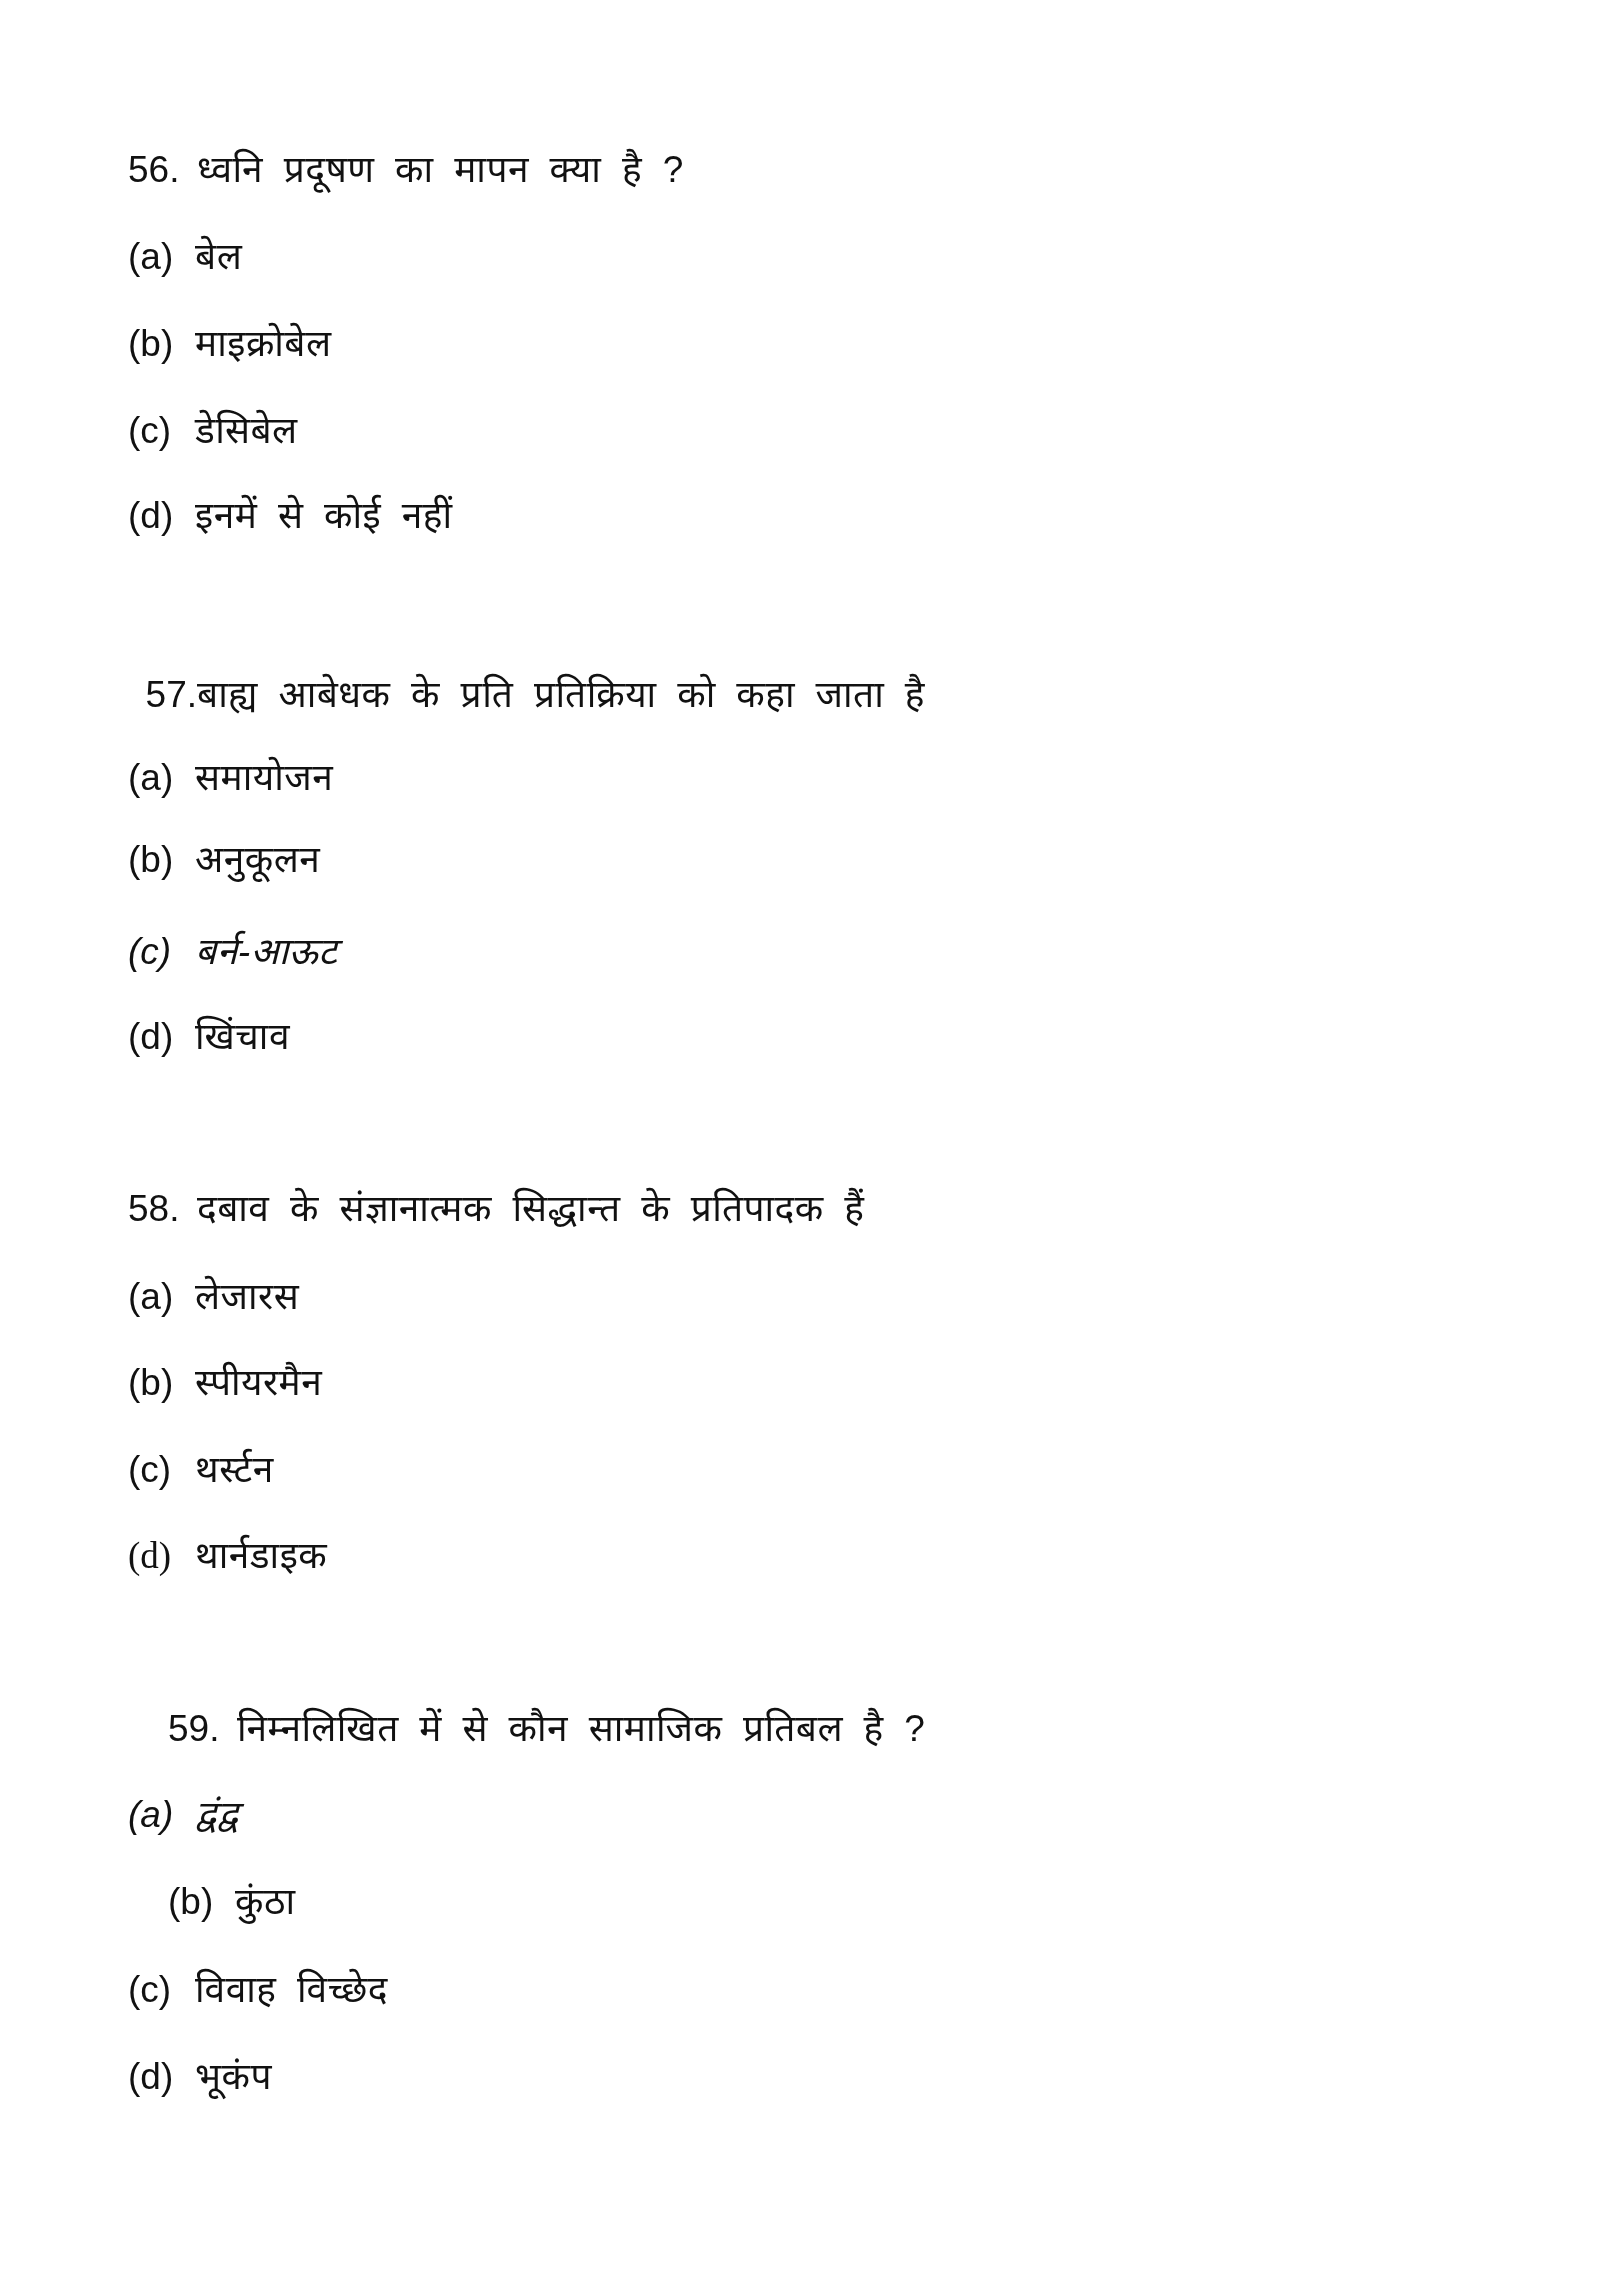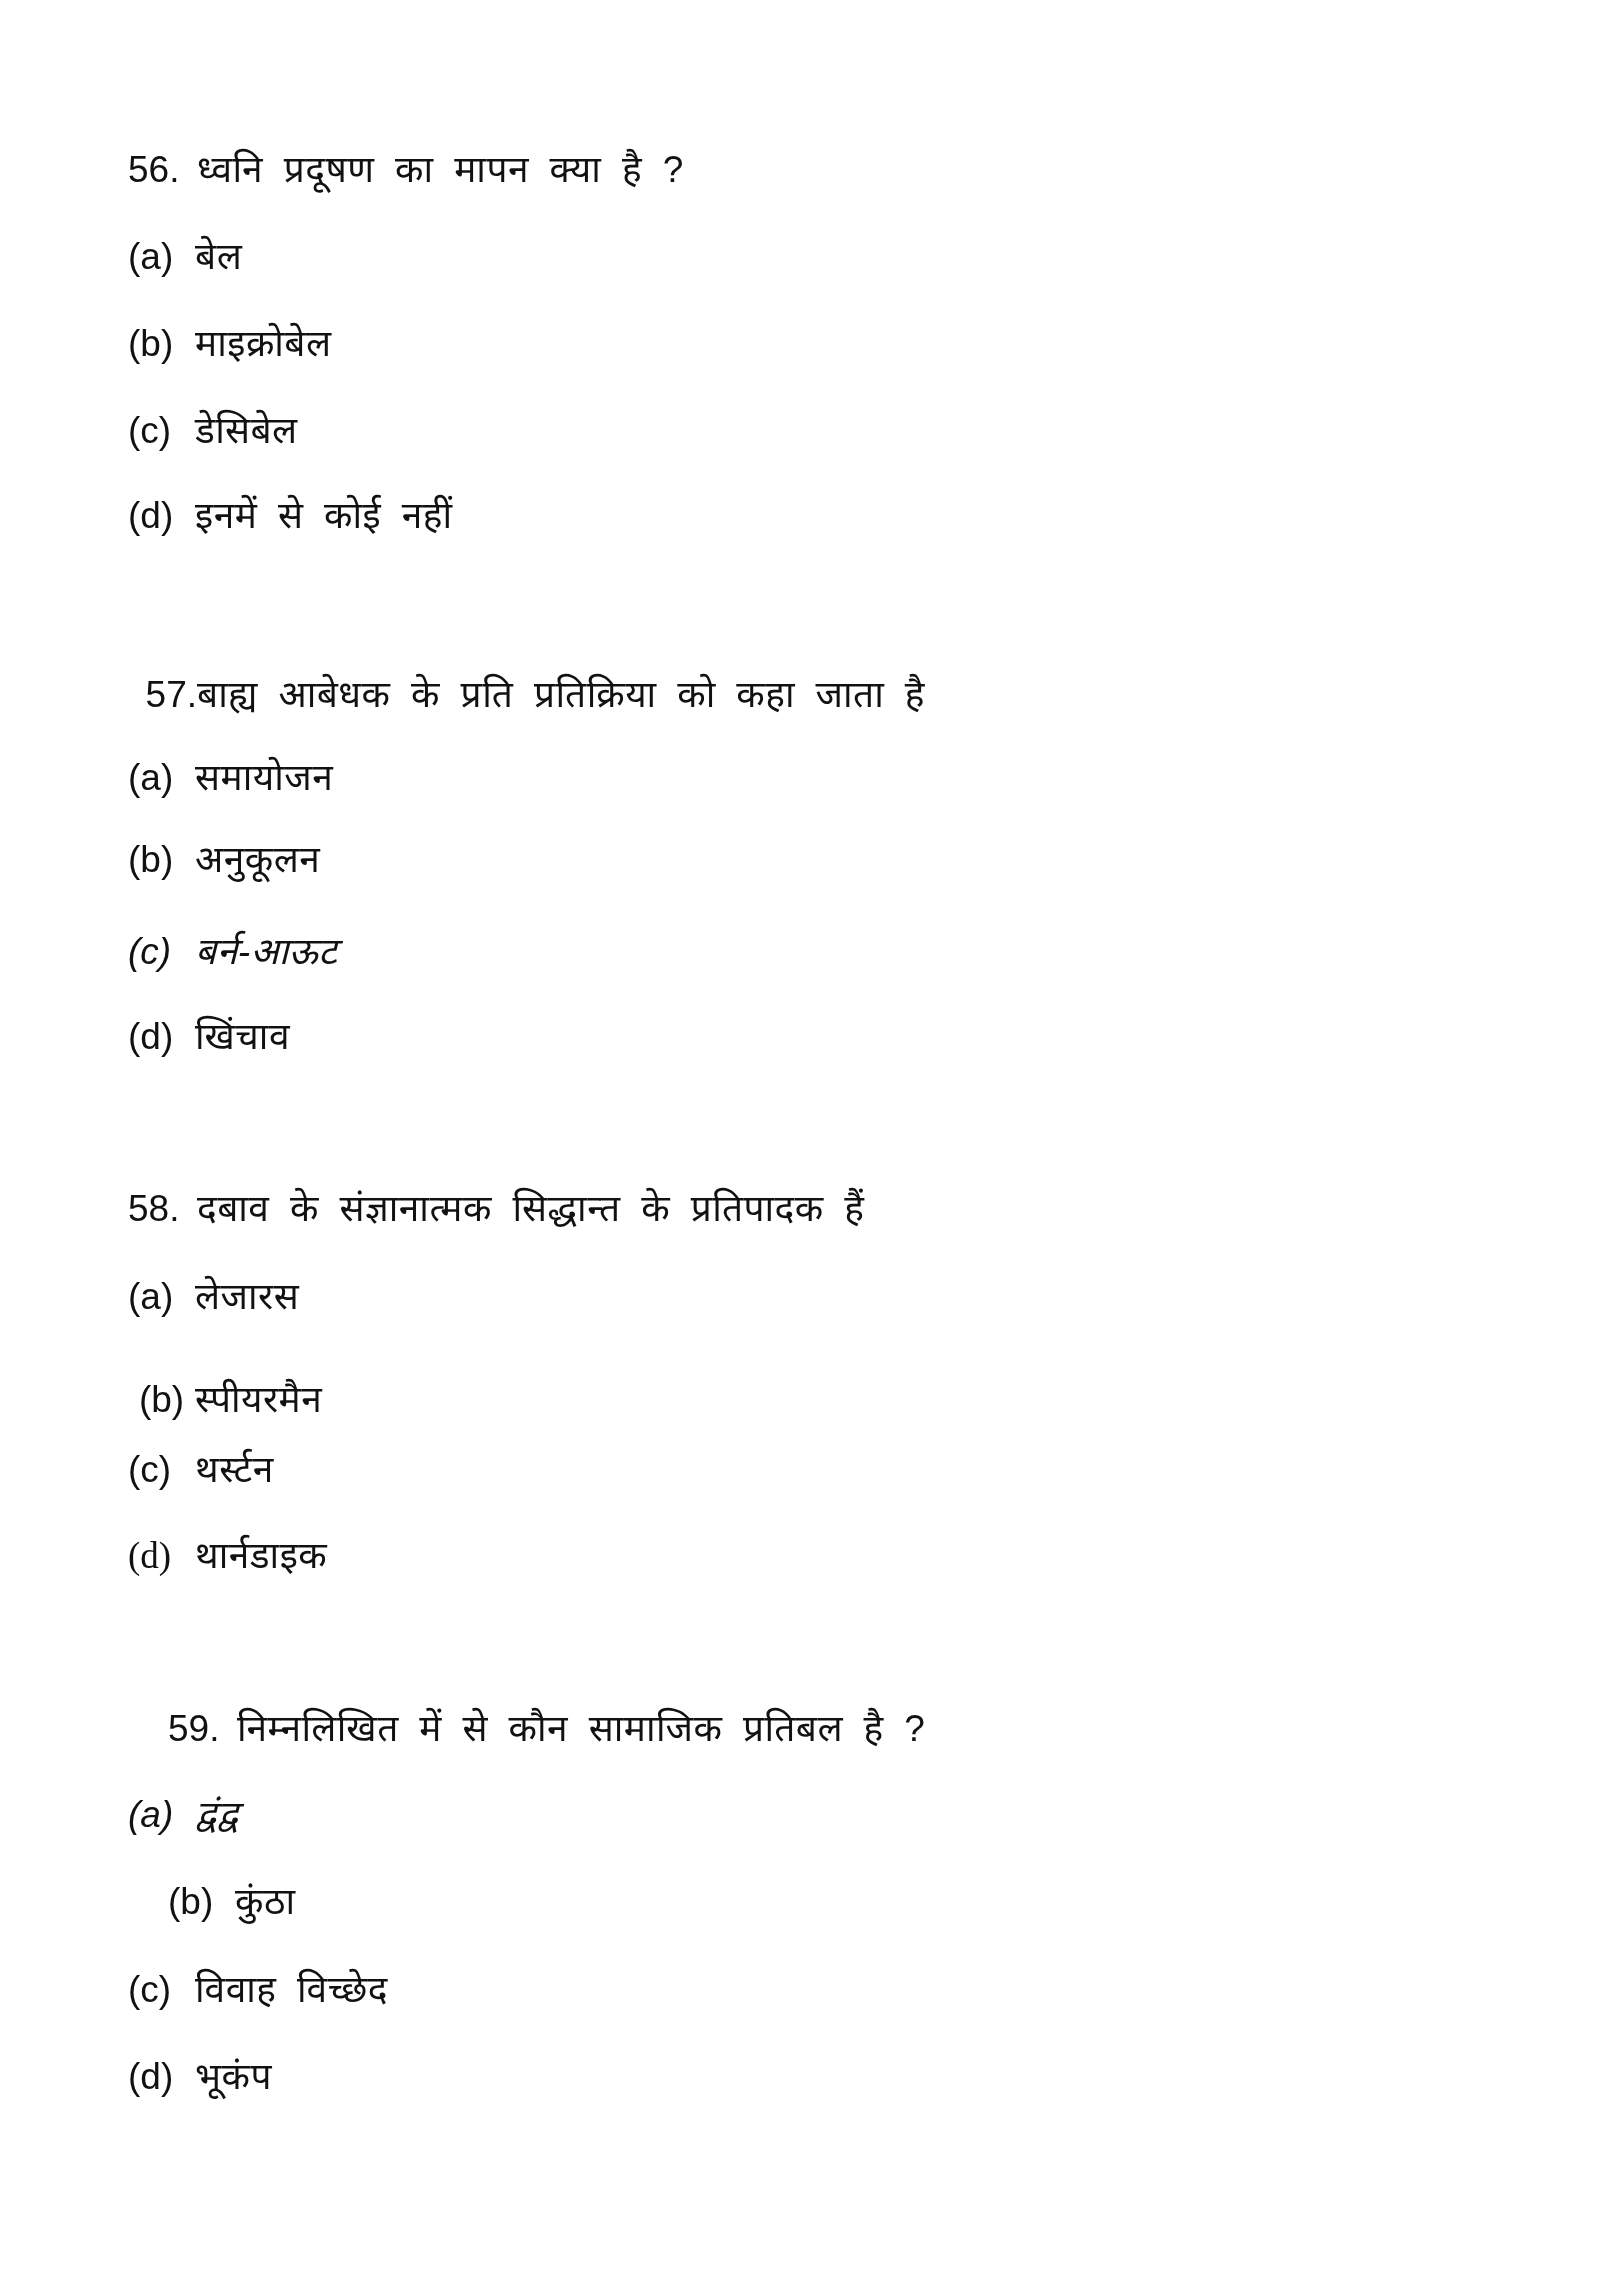--- a/index.html
+++ b/index.html
@@ -51,21 +51,21 @@
   </div>
 </div>
 
 <div class="q-block" style="top:1179px;">
   <div class="line" style="top:0px;">
     <span class="qnum">58.</span><span class="qtext">दबाव के संज्ञानात्मक सिद्धान्त के प्रतिपादक हैं</span>
   </div>
   <div class="line" style="top:88px;">
     <span class="opt-label">(a)</span><span class="opt-text">लेजारस</span>
   </div>
-  <div class="line" style="top:191px;text-align:center;">
+  <div class="line" style="top:174px;">
     <span class="opt-label">(b)</span><span class="opt-text">स्पीयरमैन</span>
   </div>
   <div class="line" style="top:261px;">
     <span class="opt-label">(c)</span><span class="opt-text">थर्स्टन</span>
   </div>
   <div class="line" style="top:347px;font-family:Liberation Serif, serif;">
     <span class="opt-label">(d)</span><span class="opt-text">थार्नडाइक</span>
   </div>
 </div>
 

